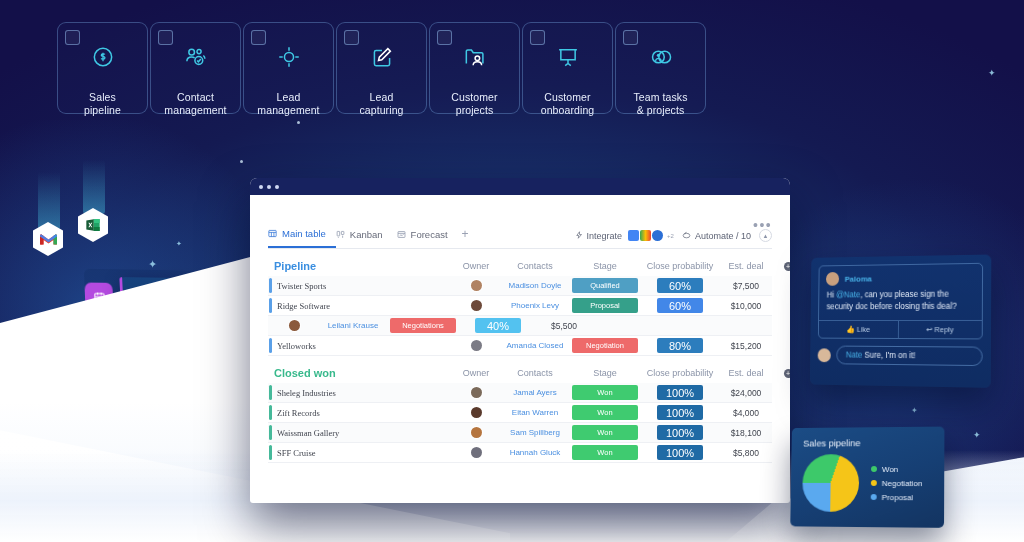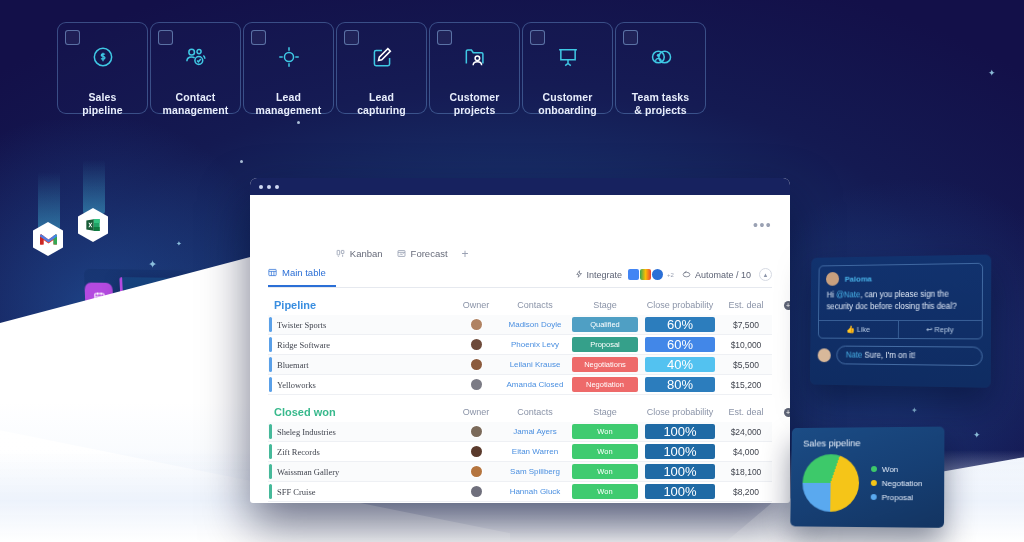--- a/index.html
+++ b/index.html
@@ -41,36 +41,36 @@
   
   .cards { position:absolute; left:57px; top:22px; display:flex; gap:2px; }
   .fcard { width:91px; height:92px; border:1px solid rgba(120,170,225,.38);
     border-radius:9px; background:rgba(27,34,92,.22);
     position:relative; display:flex; flex-direction:column; align-items:center;
     justify-content:flex-start; padding-top:21px; }
   .fcard .cb { position:absolute; left:7px; top:7px; width:15px; height:15px;
     border:1px solid rgba(140,180,230,.55); border-radius:3px; background:rgba(255,255,255,.05); }
   .fcard .ficon { height:30px; display:flex; align-items:center; justify-content:center; color:#3fc8e4; }
   .fcard .flabel { margin-top:21px; font-size:10.5px; line-height:13px; color:#e8eefc;
-    text-align:center; letter-spacing:.1px;font-weight:bold; }
+    text-align:center; letter-spacing:.1px; }
 
   
   .deals { position:absolute; left:250px; top:178px; width:540px; height:325px;
     background:#fff; border-radius:7px 7px 3px 3px;
     box-shadow:0 22px 48px rgba(3,8,40,.55); overflow:hidden; }
   .deals-bar { height:17px; background:#17225f; display:flex; align-items:center; padding-left:9px; gap:4px; }
   .deals-bar i { width:4px; height:4px; border-radius:50%; background:#cfd8f3; display:block; }
   .deals-body { padding:18px 18px 0 18px; }
   .deals-title { font-size:20px; font-weight:700; color:#333; letter-spacing:.1px; }
   .deals-dots { position:absolute; right:18px; top:39px; color:#9aa1b3; font-size:14px; letter-spacing:1.4px; }
   .tabs { margin-top:14px; display:flex; align-items:center;
     border-bottom:1px solid #e6e9ef; padding-bottom:0; position:relative; }
   .tab { display:flex; align-items:center; gap:5px; font-size:9.5px; color:#676b7a;
     padding:0 14px 7px 0; }
-  .tab.active { color:#2b6fd6; border-bottom:2px solid #2b6fd6; padding-right:10px;margin-top:40px; }
+  .tab.active { color:#2b6fd6; border-bottom:2px solid #2b6fd6; padding-right:10px; }
   .tab .ti { color:#8b94a8; display:flex; }
   .tab.active .ti { color:#2b6fd6; }
   .tab-plus { font-size:12px; color:#9aa1b3; padding-bottom:7px; }
   .tools { position:absolute; right:0; bottom:6px; display:flex; align-items:center; gap:8px; }
   .tool { display:flex; align-items:center; gap:4px; font-size:9px; color:#5d6375; }
   .logos { display:flex; align-items:center; gap:1px; margin-left:2px; }
   .logos span { width:11px; height:11px; border-radius:2px; display:block; }
   .chev { width:13px; height:13px; border-radius:50%; border:1px solid #d6dae3;
     display:flex; align-items:center; justify-content:center; color:#8b94a8; font-size:6px; }
 
@@ -94,21 +94,21 @@
   .row .cell { display:flex; align-items:center; justify-content:center; font-size:8.5px; color:#41454f; }
   .row .c-title { flex:0 0 182px; justify-content:flex-start; padding-left:9px; position:relative;font-family:Liberation Serif, serif; }
   .row .c-title::before { content:""; position:absolute; left:1px; top:2px; bottom:2px; width:2.5px; border-radius:2px; }
   .grp.pipeline .row .c-title::before { background:#5aa0e8; }
   .grp.won .row .c-title::before { background:#46b99a; }
   .av { width:11px; height:11px; border-radius:50%; display:block;
     box-shadow:0 0 0 1px #fff; }
   .cname { font-size:8px; color:#4a8fe0; }
   .chip { width:66px; height:15px; border-radius:2px; color:#fff; font-size:7.5px;
     display:flex; align-items:center; justify-content:center; font-weight:500; }
-  .pchip { width:70px; height:15px; border-radius:2px; color:#fff; font-size:13px;
+  .pchip { width:46px; height:15px; border-radius:2px; color:#fff; font-size:11px;
     display:flex; align-items:center; justify-content:center; font-weight:500; }
 
   
   .timeline { position:absolute; left:88px; top:268px; width:200px; height:200px;
     transform:perspective(760px) rotateY(19deg) rotateX(3deg) rotateZ(-1.5deg);
     transform-origin:left center; }
   .tl-panel { position:absolute; inset:0; background:linear-gradient(180deg,#13306b 0%,#16386f 100%);
     border-radius:6px; opacity:.55; }
   .tl-line { position:absolute; left:30px; top:26px; bottom:6px; width:1.6px; background:#2fb6d8; opacity:.8; }
   .tl-item { position:absolute; left:0; display:flex; align-items:center; gap:8px; }
@@ -469,21 +469,20 @@
           <div class="cell c-stage">
               <span class="chip" style="background:#35a08a;">Proposal</span>
             </div>
           <div class="cell c-prob">
               <span class="pchip" style="background:#4287e8;">60%</span>
             </div>
           <div class="cell c-deal">$10,000</div>
           <div class="cell c-plus"></div>
         </div>
         <div class="row">
-          <div class="cell c-title">Bluemart</div>
           <div class="cell c-owner">
               <span class="av" style="background:#8b5a3c;"></span>
             </div>
           <div class="cell c-cont">
               <span class="cname">Leilani Krause</span>
             </div>
           <div class="cell c-stage">
               <span class="chip" style="background:#ee6a6a;">Negotiations</span>
             </div>
           <div class="cell c-prob">
@@ -580,21 +579,21 @@
             </div>
           <div class="cell c-cont">
               <span class="cname">Hannah Gluck</span>
             </div>
           <div class="cell c-stage">
               <span class="chip" style="background:#3fcb70;">Won</span>
             </div>
           <div class="cell c-prob">
               <span class="pchip" style="background:#1f6aa5;">100%</span>
             </div>
-          <div class="cell c-deal">$8,200</div>
+          <div class="cell c-deal">$5,800</div>
           <div class="cell c-plus"></div>
         </div>
       </div>
     </div>
   </div>
 
   <div class="chat">
     <div class="chat-box">
       <div class="chat-head">
         <span class="chat-av" style="background:#c9a07e;"></span>

